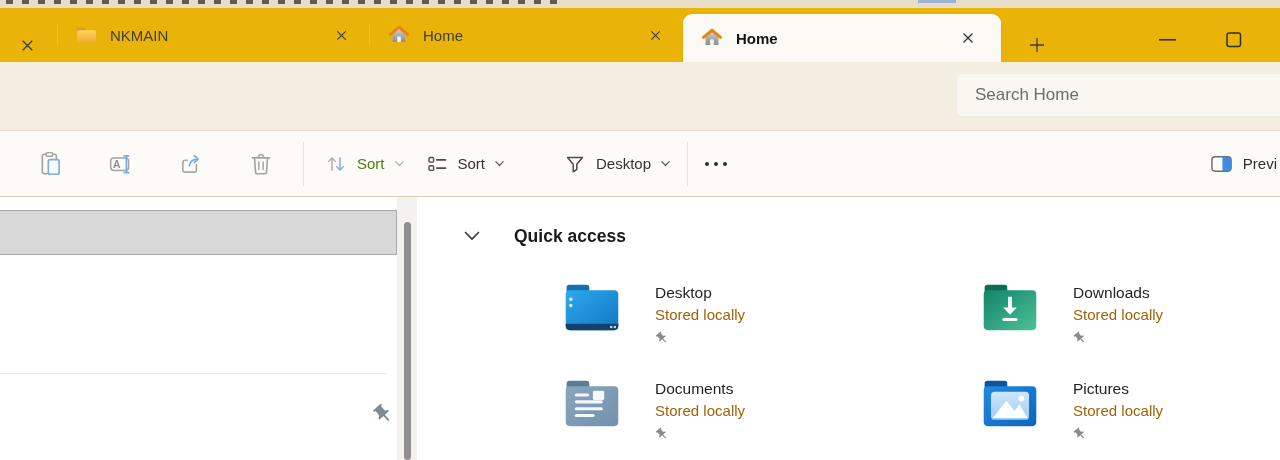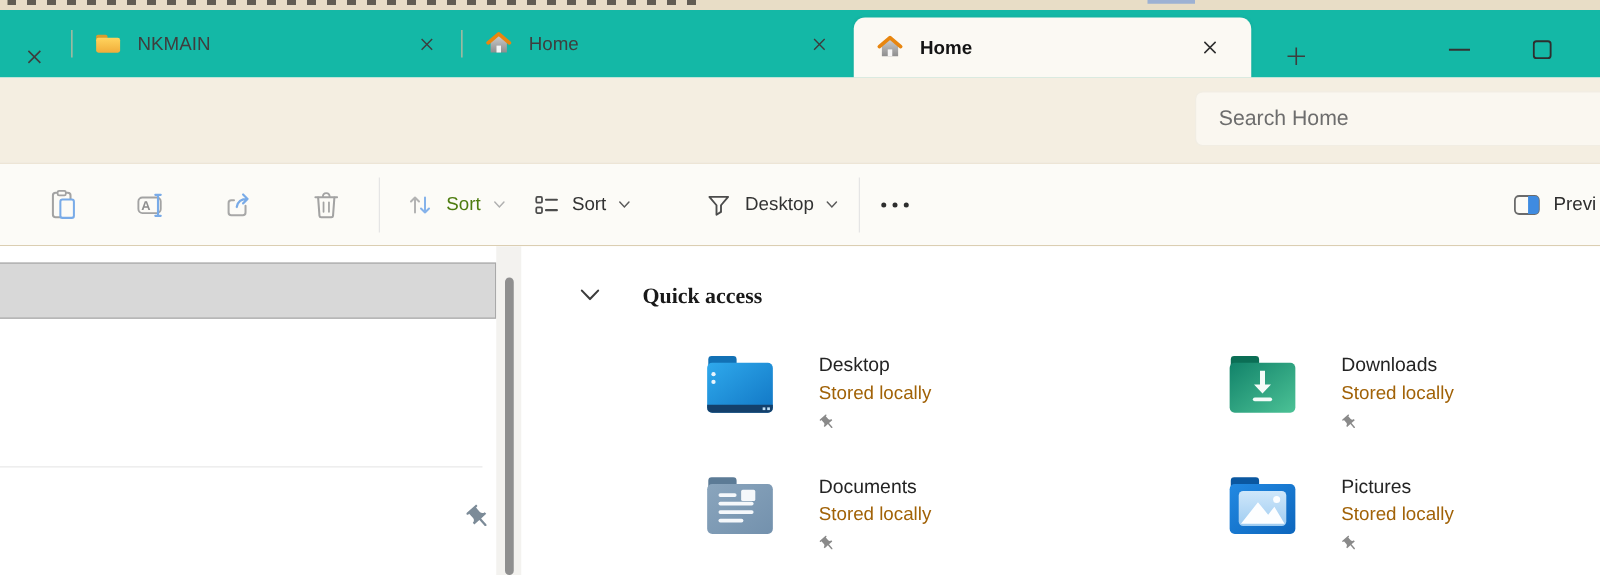--- a/index.html
+++ b/index.html
@@ -6,21 +6,21 @@
   .window{position:relative;width:1280px;height:460px;overflow:hidden;
     font-family:"Liberation Sans",sans-serif;background:#fff;}
 
   
   .crop-strip{position:absolute;top:0;left:0;width:1280px;height:8px;background:#e8ddc6;}
   .crop-marks{position:absolute;left:6px;top:0;width:552px;height:4px;
     background:repeating-linear-gradient(90deg,#49463e 0 7px,transparent 7px 16px);opacity:.85;}
   .crop-blue{position:absolute;left:918px;top:0;width:38px;height:3px;background:#8aa6d6;opacity:.8;}
 
   
-  .tabbar{position:absolute;top:8px;left:0;width:1280px;height:54px;background:#14b8a6;}
+  .tabbar{position:absolute;top:8px;left:0;width:1280px;height:54px;background:#eab308;}
   .tab{position:absolute;top:0;height:54px;display:flex;align-items:center;box-sizing:border-box;
     padding:0 14px 0 17px;cursor:default;}
   .tab .tab-label{margin-left:12px;flex:1;font-size:15px;color:#3e3e3e;white-space:nowrap;overflow:hidden;}
   .tab-close{width:26px;height:26px;display:flex;align-items:center;justify-content:center;border-radius:4px;flex:none;}
   .tab.active{background:#fbf9f3;border-radius:9px 9px 0 0;height:48px;top:6px;box-shadow:0 0 3px rgba(0,0,0,.06);}
   .tab.active .tab-label{font-weight:700;color:#141414;}
   .tab-sep{position:absolute;top:16px;width:1px;height:22px;background:#c6baa0;}
   .leading-close{position:absolute;left:14px;top:24px;width:26px;height:26px;display:flex;align-items:center;justify-content:center;}
   .newtab-btn{position:absolute;left:1022px;top:22px;width:30px;height:30px;display:flex;align-items:center;justify-content:center;border-radius:4px;}
   .win-btn{position:absolute;top:12px;width:46px;height:40px;display:flex;align-items:center;justify-content:center;}
@@ -59,21 +59,21 @@
   
   .content{position:absolute;top:197px;left:0;width:1280px;height:263px;background:#fff;}
   .sidebar{position:absolute;left:0;top:0;width:397px;height:100%;background:#fff;}
   .sb-selected{position:absolute;left:-2px;top:13px;width:399px;height:45px;background:#d8d8d8;
     border:1px solid #a9a9a9;box-sizing:border-box;}
   .sb-divider{position:absolute;left:0;top:176px;width:386px;height:1px;background:#e9e9e9;}
   .sb-pin{position:absolute;left:372px;top:206px;width:22px;height:22px;}
   .vscroll{position:absolute;left:397px;top:0;width:20px;height:100%;background:#f3f2ef;}
   .vscroll-thumb{position:absolute;left:7px;top:25px;width:7px;height:238px;background:#8f8f8f;border-radius:4px;}
   .main{position:absolute;left:417px;top:0;width:863px;height:100%;}
-  .qa-header{position:absolute;left:45px;top:24px;height:30px;display:flex;align-items:center;font-family:Liberation Serif, serif;}
+  .qa-header{position:absolute;left:45px;top:24px;height:30px;display:flex;align-items:center;}
   .qa-title{margin-left:32px;font-size:17.5px;font-weight:700;color:#191919;}
   .qa-grid{position:absolute;left:146px;top:84px;display:grid;grid-template-columns:418px auto;row-gap:28px;}
   .qa-item{display:flex;align-items:flex-start;}
   .qa-icon{width:58px;height:53px;flex:none;}
   .qa-text{margin-left:34px;padding-top:1px;}
   .qa-name{font-size:15.5px;color:#242424;line-height:21px;}
   .qa-status{font-size:15px;color:#a16207;line-height:23px;}
   .qa-pin{margin-top:5px;width:14px;height:14px;}
 </style>
 </head>

